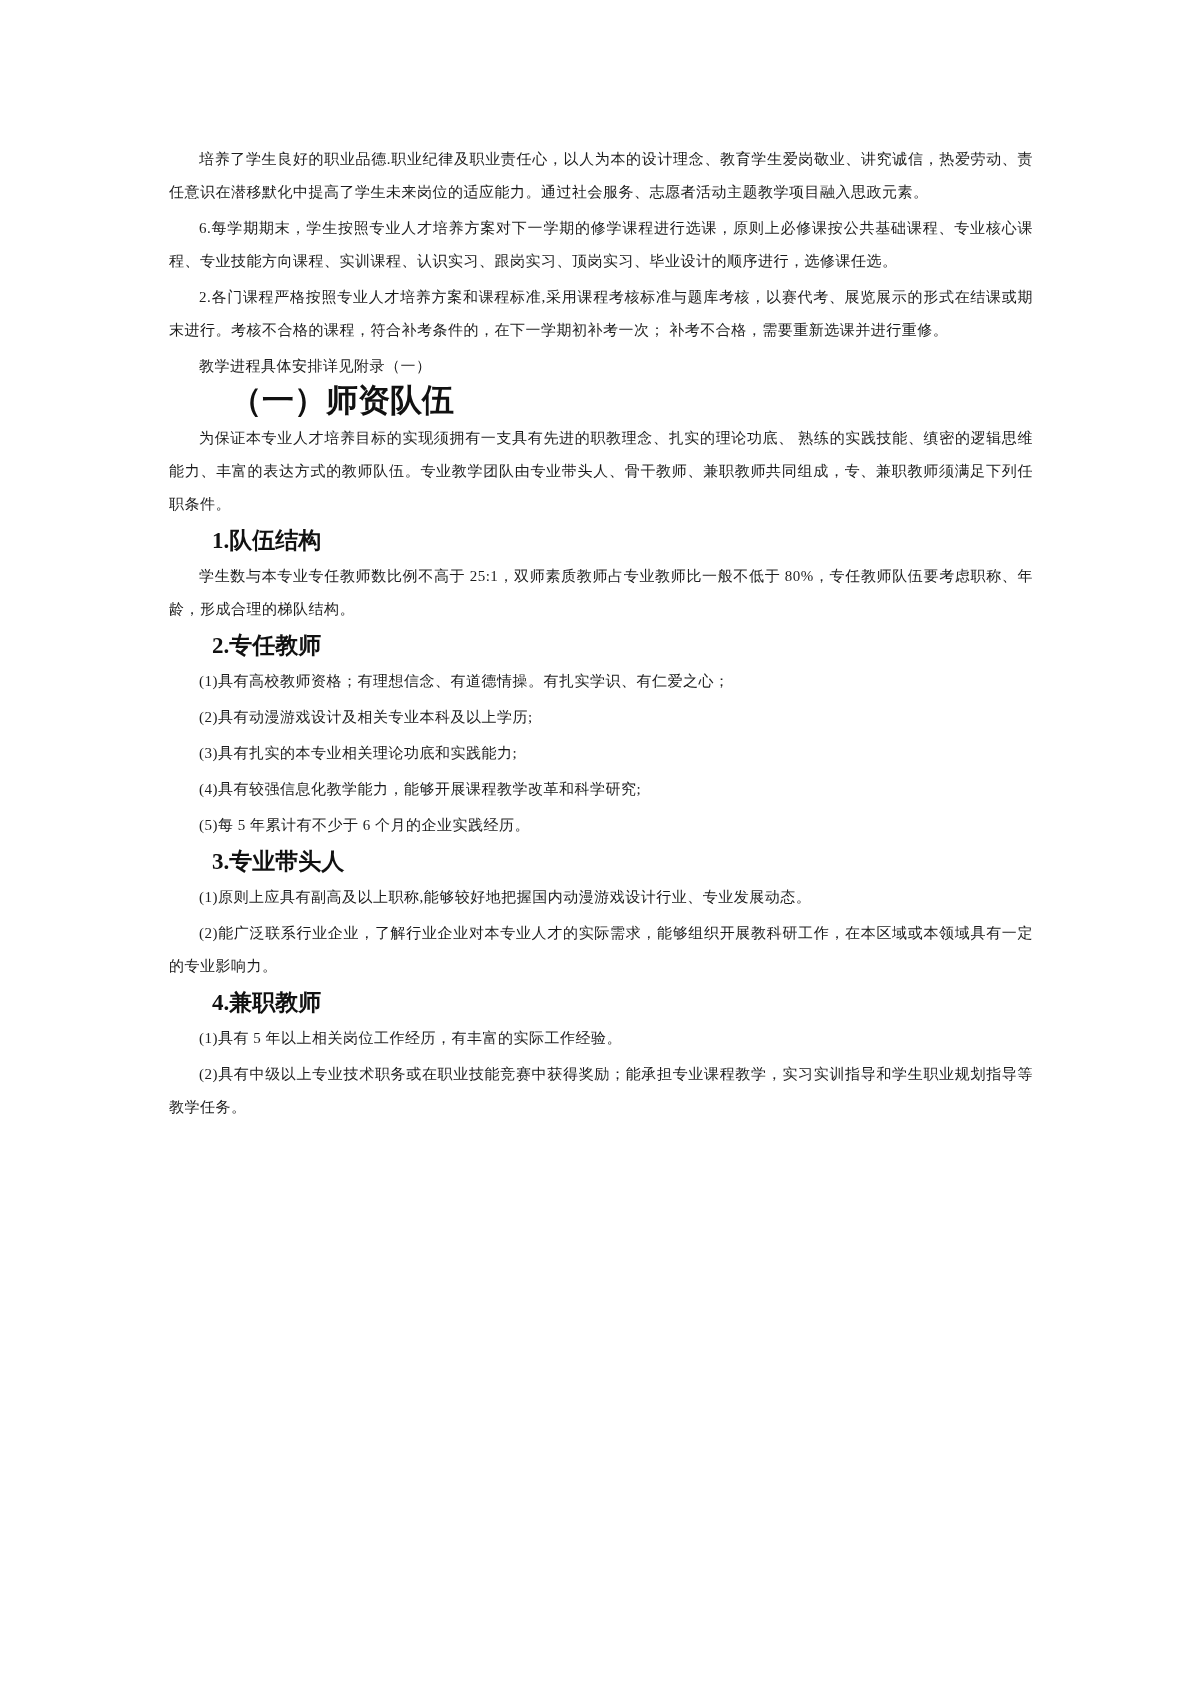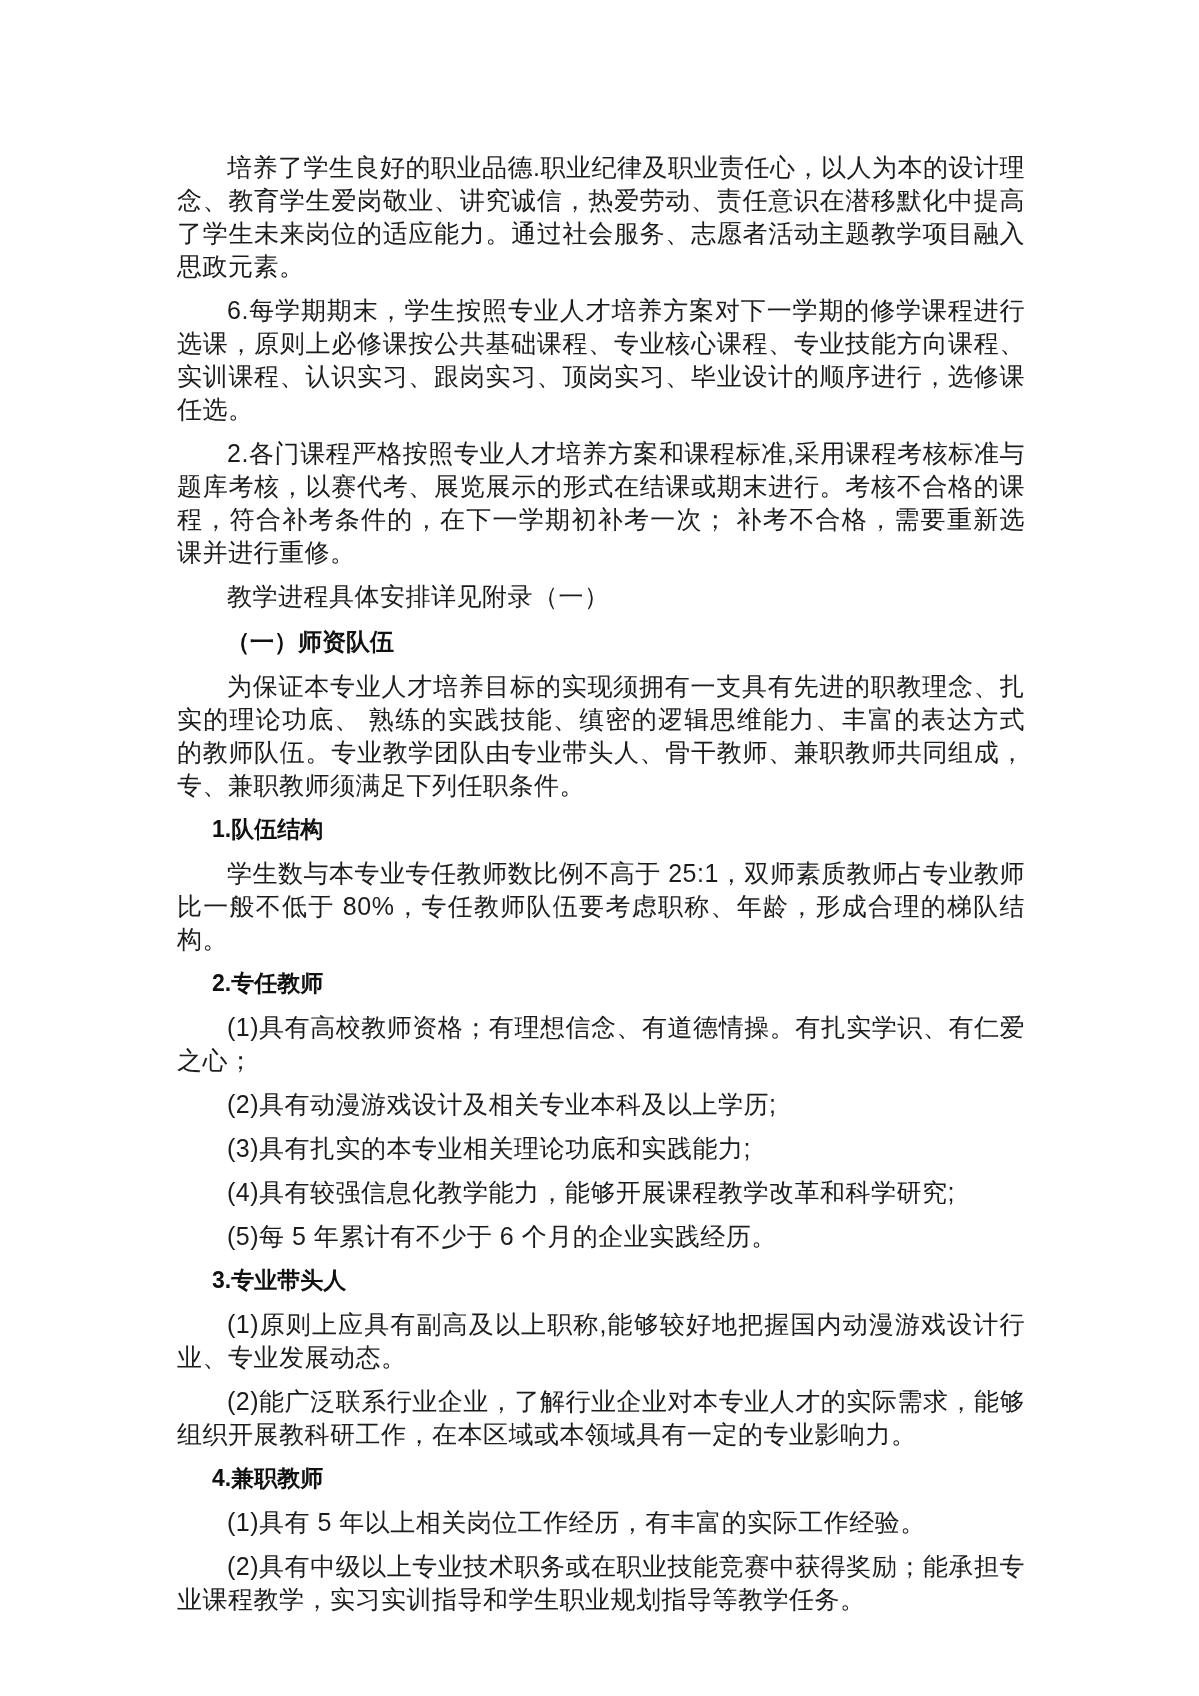--- a/index.html
+++ b/index.html
@@ -11,50 +11,50 @@
     position: relative;
     width: 1199px;
     height: 1696px;
     background: #ffffff;
     box-sizing: border-box;
     padding: 140px 163px 0 166px;
     color: #1c1c1c;
     overflow: hidden;
   }
   p.body-text {
-    margin: 11px;
-    font-family: Liberation Sans, sans-serif;
-    font-size: 25px;
+    margin: 3px;
+    font-family: Liberation Serif, serif;
+    font-size: 15px;
     line-height: 33px;
     text-align: justify;
     text-indent: 2em;
     letter-spacing: 0.5px;
     word-break: break-all;
   }
   h1.section-heading {
     margin: 46px 0 13px 0;
     font-family: "Liberation Sans", sans-serif;
     font-weight: bold;
     font-size: 30px;
     line-height: 34px;
     text-indent: 0;
     color: #111111;
   }
   h2.sub-heading {
-    margin: 12px;
-    font-family: Liberation Sans, sans-serif;
+    margin: 0;
+    font-family: Liberation Mono, monospace;
     font-weight: bold;
-    font-size: 24px;
+    font-size: 32px;
     line-height: 33px;
     text-indent: 2em;
     color: #111111;
   }
   h3.item-heading {
     margin: 0;
-    font-family: Liberation Sans, sans-serif;
+    font-family: Liberation Serif, serif;
     font-weight: bold;
     font-size: 23px;
     line-height: 33px;
     text-indent: 2em;
     color: #111111;
   }
 </style>
 </head>
 <body>
 

